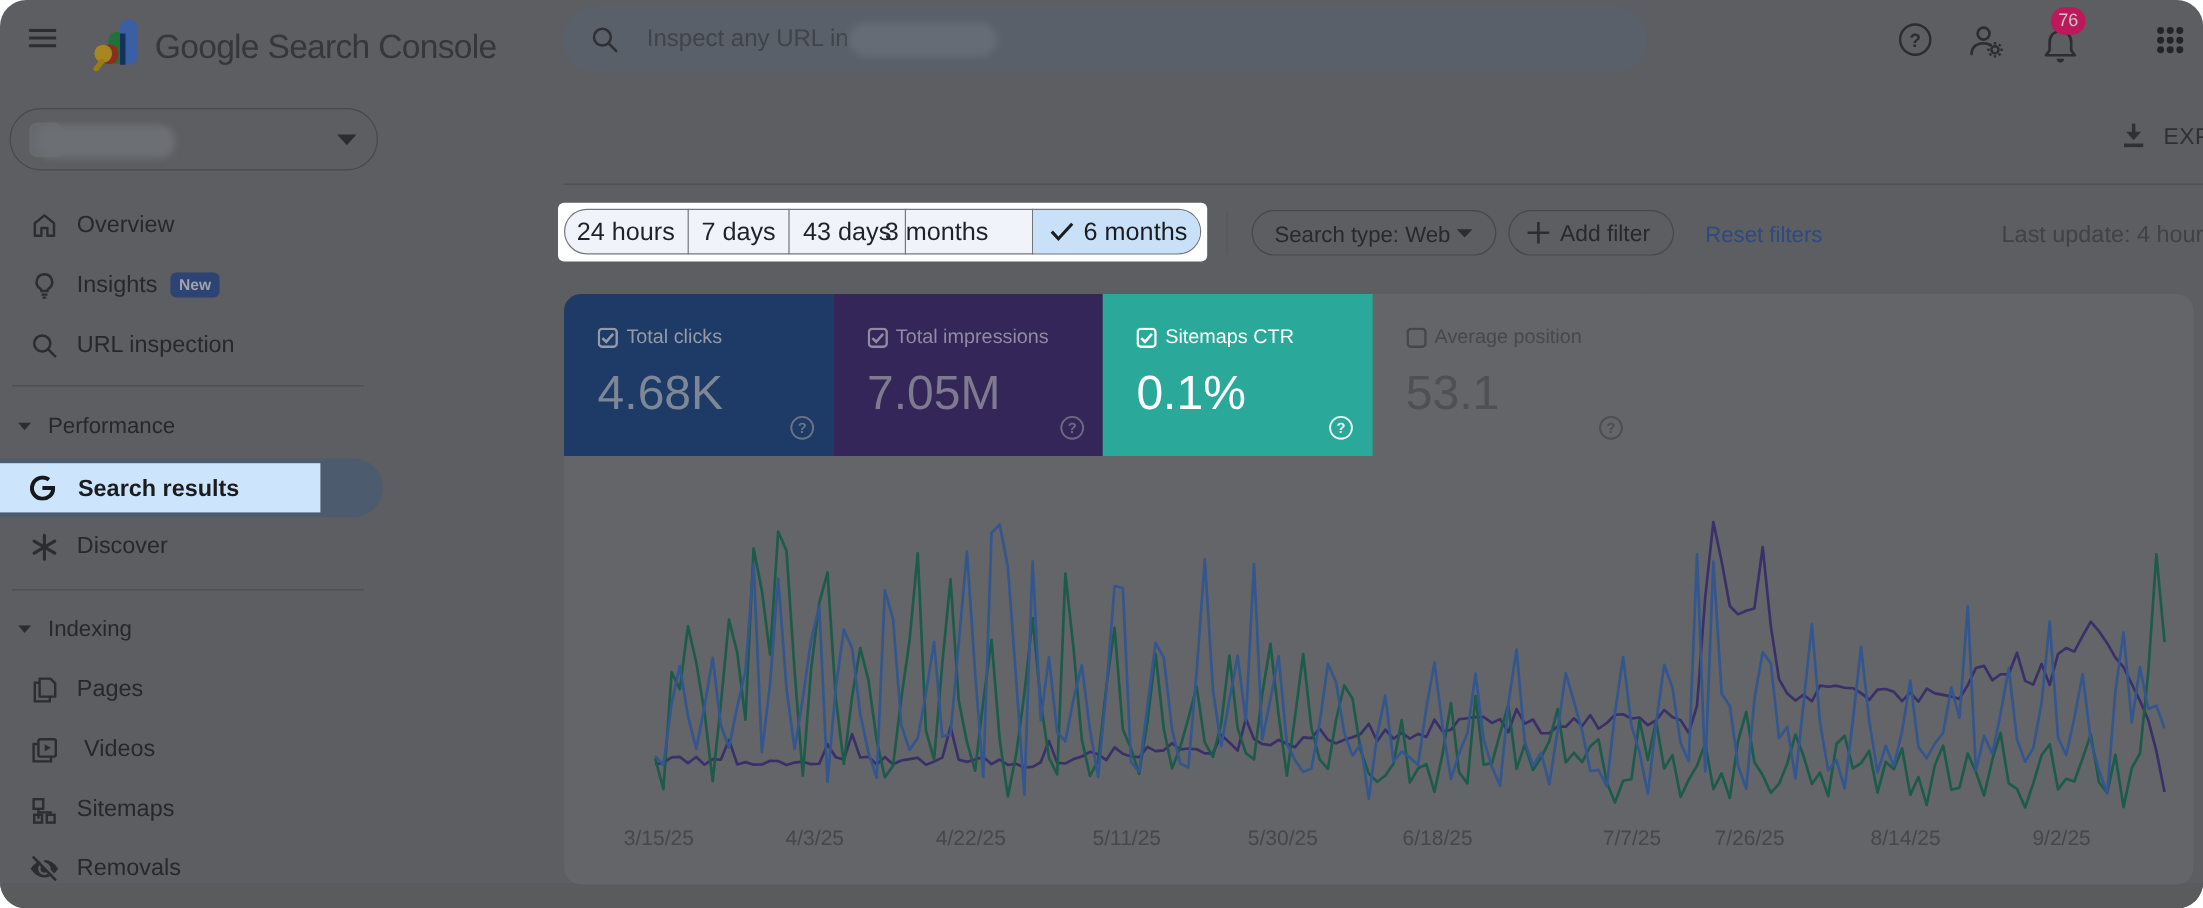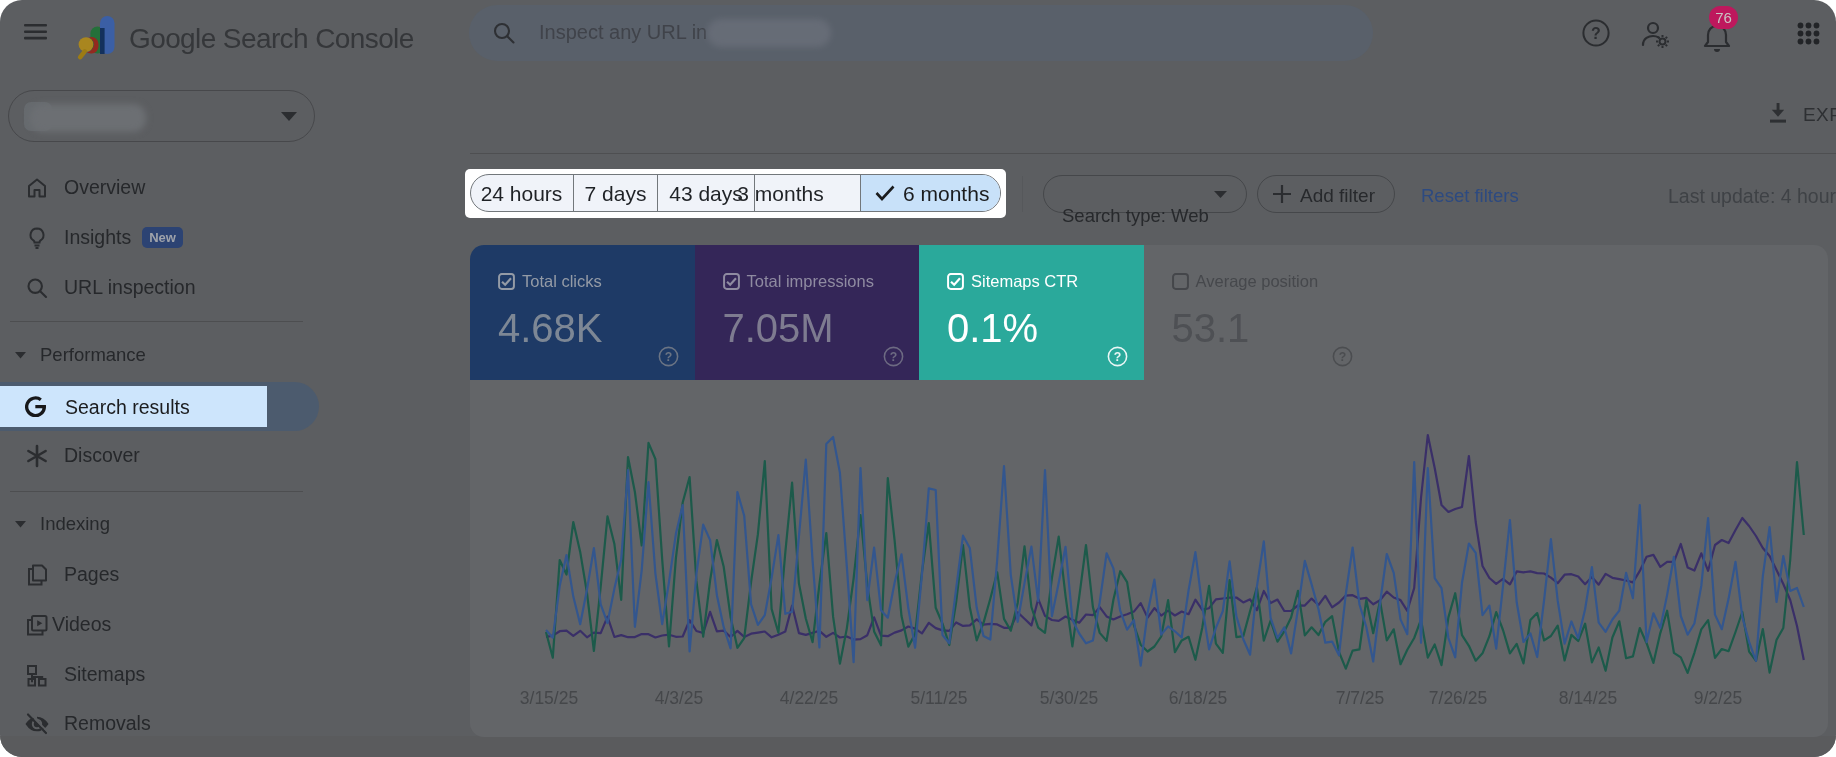--- a/index.html
+++ b/index.html
@@ -120,21 +120,21 @@
 <svg class="abs" style="left:25px; top:563px;" width="24" height="24" viewBox="0 0 24 24">
       <path d="M8 2.5 H17 L21 6.5 V17.5 H8 Z" fill="none" stroke="#2b2d30" stroke-width="2" stroke-linejoin="round"></path>
       <path d="M8 6 H4 V21.5 H16.5 V17.5" fill="none" stroke="#2b2d30" stroke-width="2"></path>
     </svg>
 <div class="abs" style="left:64px; top:563px; font-size:19.5px; font-weight:400; color:#26282b;">Pages</div>
 <svg class="abs" style="left:25px; top:613px;" width="24" height="24" viewBox="0 0 24 24">
       <rect x="7" y="3" width="14.5" height="14.5" rx="1.5" fill="none" stroke="#2b2d30" stroke-width="2"></rect>
       <path d="M7 7 H3 V21.5 H17.5 V17.5" fill="none" stroke="#2b2d30" stroke-width="2"></path>
       <path d="M12.2 7.2 L17.3 10.2 L12.2 13.2 Z" fill="#2b2d30"></path>
     </svg>
-<div class="abs" style="left:52px; top:613px; font-size:19.5px; font-weight:400; color:#26282b;">Videos</div>
+<div class="abs" style="left:70px; top:613px; font-size:19.5px; font-weight:400; color:#26282b;">Videos</div>
 <svg class="abs" style="left:25px; top:663px;" width="24" height="24" viewBox="0 0 24 24">
       <rect x="3" y="3" width="8" height="8" fill="none" stroke="#2b2d30" stroke-width="2"></rect>
       <rect x="3.5" y="16" width="6.5" height="6.5" fill="none" stroke="#2b2d30" stroke-width="2"></rect>
       <rect x="14" y="16" width="6.5" height="6.5" fill="none" stroke="#2b2d30" stroke-width="2"></rect>
       <path d="M7 11 V19.2 M7 14 H17.2 V16" fill="none" stroke="#2b2d30" stroke-width="2"></path>
     </svg>
 <div class="abs" style="left:64px; top:663px; font-size:19.5px; font-weight:400; color:#26282b;">Sitemaps</div>
 <svg class="abs" style="left:25px; top:712px;" width="24" height="24" viewBox="0 0 24 24">
       <path d="M12 5.5 c5.5 0 9 4.2 10.5 6.5 c-0.8 1.2 -2.2 3 -4.2 4.4 M8.6 6.3 c-3.6 1.2 -6 4 -7.1 5.7 c1.5 2.3 5 6.5 10.5 6.5 c1.5 0 2.9 -0.3 4.1 -0.8" fill="#2b2d30" stroke="#2b2d30" stroke-width="1.6"></path>
       <circle cx="12" cy="12" r="4.2" fill="none" stroke="#5c5e61" stroke-width="2"></circle>
@@ -146,21 +146,21 @@
   <div class="abs" style="left:10px; top:321px; width:293px; height:1px; background:#4d4e50;"></div>
   <div class="abs" style="left:10px; top:491px; width:293px; height:1px; background:#4d4e50;"></div>
 
   <div class="abs" style="left:0px; top:382px; width:319px; height:49px; border-radius:0 24.5px 24.5px 0; background:#4c5b6e;"></div>
 
   <div class="abs" style="left:0px; top:385.7px; width:267px; height:41.6px; background:#cde5fc;"></div>
   <svg class="abs" style="left:25px; top:396px;" width="21" height="21" viewBox="0 0 24 24">
   <path d="M18.1 4.3 A10.1 10.1 0 1 0 22.1 12.1 L11.8 12.1" fill="none" stroke="#17181a" stroke-width="3.8"></path>
 </svg>
 
-  <div class="abs" style="left:65px; top:396px; font-size:19.5px; font-weight:400; color:#1b1c1e;">Search results</div>
+  <div class="abs" style="left:65px; top:396px; font-size:19.5px; font-weight:700; color:#1b1c1e;">Search results</div>
 
   <svg class="abs" style="left:1766px; top:101px;" width="24" height="24" viewBox="0 0 24 24">
     <rect x="10.6" y="2" width="2.9" height="8" fill="#2e3033"></rect>
     <path d="M5.8 8.8 H18.2 L12 15.8 Z" fill="#2e3033"></path>
     <rect x="4" y="18.6" width="16" height="3" fill="#2e3033"></rect>
   </svg>
   <div class="abs" style="left:1803px; top:104px; font-size:19px; font-weight:500; letter-spacing:0.4px; color:#2e3033; white-space:nowrap;">EXPORT</div>
 
   <div class="abs" style="left:470px; top:153px; width:1366px; height:1px; background:#4e4f51;"></div>
 
@@ -176,21 +176,21 @@
   <div class="abs" style="left:658px; top:182px; width:96px; text-align:center; font-size:21px; color:#1f2226;">43 days</div>
   <div class="abs" style="left:728px; top:182px; width:105px; text-align:center; font-size:21px; color:#1f2226;">3 months</div>
   <svg class="abs" style="left:875px; top:185px;" width="20" height="16" viewBox="0 0 20 16">
       <path d="M1.5 8 L7 14 L18.5 1.5" fill="none" stroke="#1b1c1e" stroke-width="2.6"></path>
     </svg>
   <div class="abs" style="left:903px; top:182px; font-size:21px; color:#1b1c1e;">6 months</div>
 
   <div class="abs" style="left:1022px; top:176px; width:1px; height:36px; background:#56585b;"></div>
 
   <div class="abs" style="left:1043px; top:175px; width:204px; height:38px; border:1.2px solid #45474a; border-radius:19px;"></div>
-  <div class="abs" style="left:1062px; top:185px; font-size:18.5px; color:#27292c;margin-top:20px;">Search type: Web</div>
+  <div class="abs" style="left:1062px; top:185px; font-size:18.5px; color:#27292c;">Search type: Web</div>
   <svg class="abs" style="left:1213px; top:190px;" width="15" height="9" viewBox="0 0 15 9">
       <path d="M1 1 L7.5 8 L14 1 Z" fill="#2b2d30"></path>
     </svg>
   <div class="abs" style="left:1257px; top:175px; width:138px; height:38px; border:1.2px solid #45474a; border-radius:19px;"></div>
   <svg class="abs" style="left:1272px; top:184px;" width="20" height="20" viewBox="0 0 20 20">
       <path d="M10 1 v18 M1 10 h18" stroke="#2b2d30" stroke-width="2.2"></path>
     </svg>
   <div class="abs" style="left:1300px; top:185px; font-size:19px; color:#27292c;">Add filter</div>
   <div class="abs" style="left:1421px; top:185px; font-size:18.5px; font-weight:500; color:#2d4a80;">Reset filters</div>
   <div class="abs" style="left:1668px; top:185px; font-size:19.5px; color:#3f4246; white-space:nowrap;">Last update: 4 hours ago</div>

